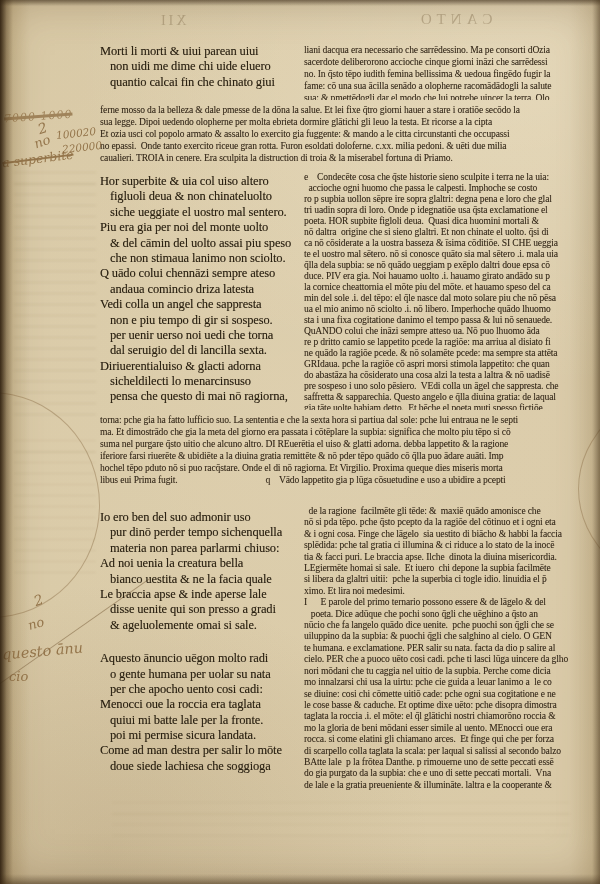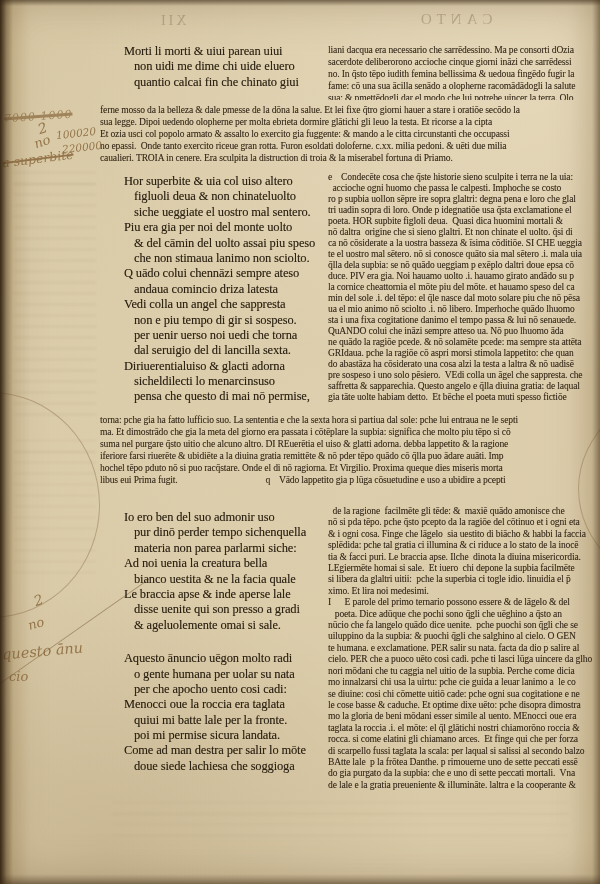--- a/index.html
+++ b/index.html
@@ -30,21 +30,21 @@
   .ghost-a{left:14px;top:172px;width:82px;height:248px;}
   .ghost-b{left:14px;top:440px;width:82px;height:138px;opacity:.8;}
   .ghost-c{left:112px;top:802px;width:458px;height:34px;opacity:.55;}
   
   .title{position:absolute;left:241px;top:13px;font-size:16.5px;letter-spacing:2.5px;color:#382c1b;text-shadow:.2px .2px 0 rgba(40,28,12,.5);}
   .ghosttext{position:absolute;transform:scaleX(-1);color:#6b5535;opacity:.33;filter:blur(.5px);}
   .folio{left:158px;top:13px;font-size:14px;letter-spacing:3px;}
   .canto{left:416px;top:11px;font-size:15px;letter-spacing:5px;}
   
   .textblock{position:absolute;left:100px;top:40px;width:482px;}
-  .row{display:flex;margin-left:24px;}
+  .row{display:flex;}
   .col{flex:none;}
   .verse{width:204px;font-size:12.4px;letter-spacing:-.1px;color:#2a2112;text-shadow:.2px .2px 0 rgba(40,28,12,.35);}
   .comm,.fw{font-size:9.5px;letter-spacing:-.12px;color:#35291a;overflow:hidden;text-shadow:.15px .15px 0 rgba(40,28,12,.3);}
   .comm{width:278px;font-family:Liberation Serif, serif;}
   .fw{width:482px;}
   .lh12{line-height:12px;}
   .lh11{line-height:11px;}
   .lh114{line-height:11.4px;}
   .pt4{padding-top:4px;}
   .pt6{padding-top:6px;}
@@ -118,38 +118,39 @@
           <div class="vline indent">&amp; del cāmin del uolto assai piu speso</div>
           <div class="vline indent">che non stimaua lanimo non sciolto.</div>
           <div class="vline">Q uādo colui chennāzi sempre ateso</div>
           <div class="vline indent">andaua comincio driza latesta</div>
           <div class="vline">Vedi colla un angel che sappresta</div>
           <div class="vline indent">non e piu tempo di gir si sospeso.</div>
           <div class="vline indent">per uenir uerso noi uedi che torna</div>
           <div class="vline indent">dal seruigio del di lancilla sexta.</div>
           <div class="vline">Diriuerentialuiso &amp; glacti adorna</div>
           <div class="vline indent">sicheldilecti lo menarcinsuso</div>
-          <div class="vline indent">pensa che questo di mai nō permise,</div>
+          <div class="vline indent">pensa che questo di mai nō ragiorna,</div>
         </div>
       <div class="col comm lh11 pt4">
           <div class="cline">e    Condecēte cosa che q̄ste historie sieno sculpite i terra ne la uia:</div>
           <div class="cline">  accioche ogni huomo che passa le calpesti. Imphoche se costo</div>
           <div class="cline">ro p supbia uollon sēpre ire sopra glaltri: degna pena e loro che glal</div>
           <div class="cline">tri uadin sopra di loro. Onde p idegnatiōe usa q̄sta exclamatione el</div>
           <div class="cline">poeta. HOR supbite figloli deua.  Quasi dica huomini mortali &amp;</div>
           <div class="cline">nō daltra  origine che si sieno glaltri. Et non chinate el uolto. q̄si di</div>
           <div class="cline">ca nō cōsiderate a la uostra basseza &amp; īsima cōditiōe. SI CHE ueggia</div>
           <div class="cline">te el uostro mal sētero. nō si conosce quāto sia mal sētero .i. mala uia</div>
           <div class="cline">q̄lla dela supbia: se nō quādo ueggiam p exēplo daltri doue epsa cō</div>
           <div class="cline">duce. PIV era gia. Noi hauamo uolto .i. hauamo girato andādo su p</div>
           <div class="cline">la cornice cheattornia el mōte piu del mōte. et hauamo speso del ca</div>
           <div class="cline">min del sole .i. del tēpo: el q̄le nasce dal moto solare piu che nō pēsa</div>
           <div class="cline">ua el mio animo nō sciolto .i. nō libero. Imperhoche quādo lhuomo</div>
           <div class="cline">sta i una fixa cogitatione danimo el tempo passa &amp; lui nō senauede.</div>
           <div class="cline">QuANDO colui che ināzi sempre atteso ua. Nō puo lhuomo āda</div>
+          <div class="cline">re p dritto camio se lappetito pcede la ragiōe: ma arriua al disiato fi</div>
           <div class="cline">ne quādo la ragiōe pcede. &amp; nō solamēte pcede: ma sempre sta attēta</div>
           <div class="cline">GRIdaua. pche la ragiōe cō aspri morsi stimola lappetito: che quan</div>
           <div class="cline">do abastāza ha cōsiderato una cosa alzi la testa a laltra &amp; nō uadisē</div>
           <div class="cline">pre sospeso i uno solo pēsiero.  VEdi colla un āgel che sappresta. che</div>
           <div class="cline">saffretta &amp; sapparechia. Questo angelo e q̄lla diuina gratia: de laqual</div>
           <div class="cline">gia tāte uolte habiam detto.  Et bēche el poeta muti spesso fictiōe</div>
         </div>
     </section>
 
     <section class="fw lh12 pt4 sec4">
@@ -159,21 +160,21 @@
         <div class="cline">iferiore farsi riuerēte &amp; ubidiēte a la diuina gratia remittēte &amp; nō pder tēpo quādo cō q̄lla puo ādare auāti. Imp</div>
         <div class="cline">hochel tēpo pduto nō si puo racq̄stare. Onde el di nō ragiorna. Et Virgilio. Proxima queque dies miseris morta</div>
         <div class="cline">libus eui Prima fugit.                                       q    Vādo lappetito gia p lūga cōsuetudine e uso a ubidire a pcepti</div>
       </section>
 
     <section class="row sec5">
       <div class="col verse pt8">
         <div>
             <div class="vline">Io ero ben del suo admonir uso</div>
             <div class="vline indent">pur dinō perder tempo sichenquella</div>
-            <div class="vline indent">materia non parea parlarmi siche:</div>
+            <div class="vline indent">materia non parea parlarmi chiuso:</div>
             <div class="vline">Ad noi uenia la creatura bella</div>
             <div class="vline indent">bianco uestita &amp; ne la facia quale</div>
             <div class="vline">Le braccia apse &amp; inde aperse lale</div>
             <div class="vline indent">disse uenite qui son presso a gradi</div>
             <div class="vline indent">&amp; ageluolemente omai si sale.</div>
           </div>
         <div class="vgap"></div>
         <div>
             <div class="vline">Aquesto ānuncio uēgon molto radi</div>
             <div class="vline indent">o gente humana per uolar su nata</div>
@@ -197,24 +198,24 @@
           <div class="cline">I      E parole del primo ternario possono essere &amp; de lāgelo &amp; del</div>
           <div class="cline">   poeta. Dice adūque che pochi sono q̄gli che uēghino a q̄sto an</div>
           <div class="cline">nūcio che fa langelo quādo dice uenite.  pche puochi son q̄gli che se</div>
           <div class="cline">uiluppino da la supbia: &amp; puochi q̄gli che salghino al cielo. O GEN</div>
           <div class="cline">te humana. e exclamatione. PER salir su nata. facta da dio p salire al</div>
           <div class="cline">cielo. PER che a puoco uēto cosi cadi. pche ti lasci lūga uincere da glho</div>
           <div class="cline">nori mōdani che tu caggia nel uitio de la supbia. Perche come dicia</div>
           <div class="cline">mo innalzarsi chi usa la uirtu: pche cie guida a leuar lanimo a  le co</div>
           <div class="cline">se diuine: cosi chi cōmette uitiō cade: pche ogni sua cogitatione e ne</div>
           <div class="cline">le cose basse &amp; caduche. Et optime dixe uēto: pche disopra dimostra</div>
+          <div class="cline">taglata la roccia .i. el mōte: el q̄l glātichi nostri chiamorōno roccia &amp;</div>
           <div class="cline">mo la gloria de beni mōdani esser simile al uento. MEnocci oue era</div>
-          <div class="cline">taglata la roccia .i. el mōte: el q̄l glātichi nostri chiamorōno roccia &amp;</div>
           <div class="cline">rocca. si come elatini gli chiamano arces.  Et finge qui che per forza</div>
-          <div class="cline">di scarpello fussi taglata la scala: per laqual si salissi al secondo balzo</div>
+          <div class="cline">di scarpello colla taglata la scala: per laqual si salissi al secondo balzo</div>
           <div class="cline">BAtte lale  p la frōtea Danthe. p rimouerne uno de sette peccati essē</div>
           <div class="cline">do gia purgato da la supbia: che e uno di sette peccati mortali.  Vna</div>
           <div class="cline">de lale e la gratia preueniente &amp; illumināte. laltra e la cooperante &amp;</div>
         </div>
     </section>
   </div>
 
   <div class="ann ann-scribble">7000 1000</div>
   <div class="ann ann-fl1">2</div>
   <div class="ann ann-no1">no</div>

